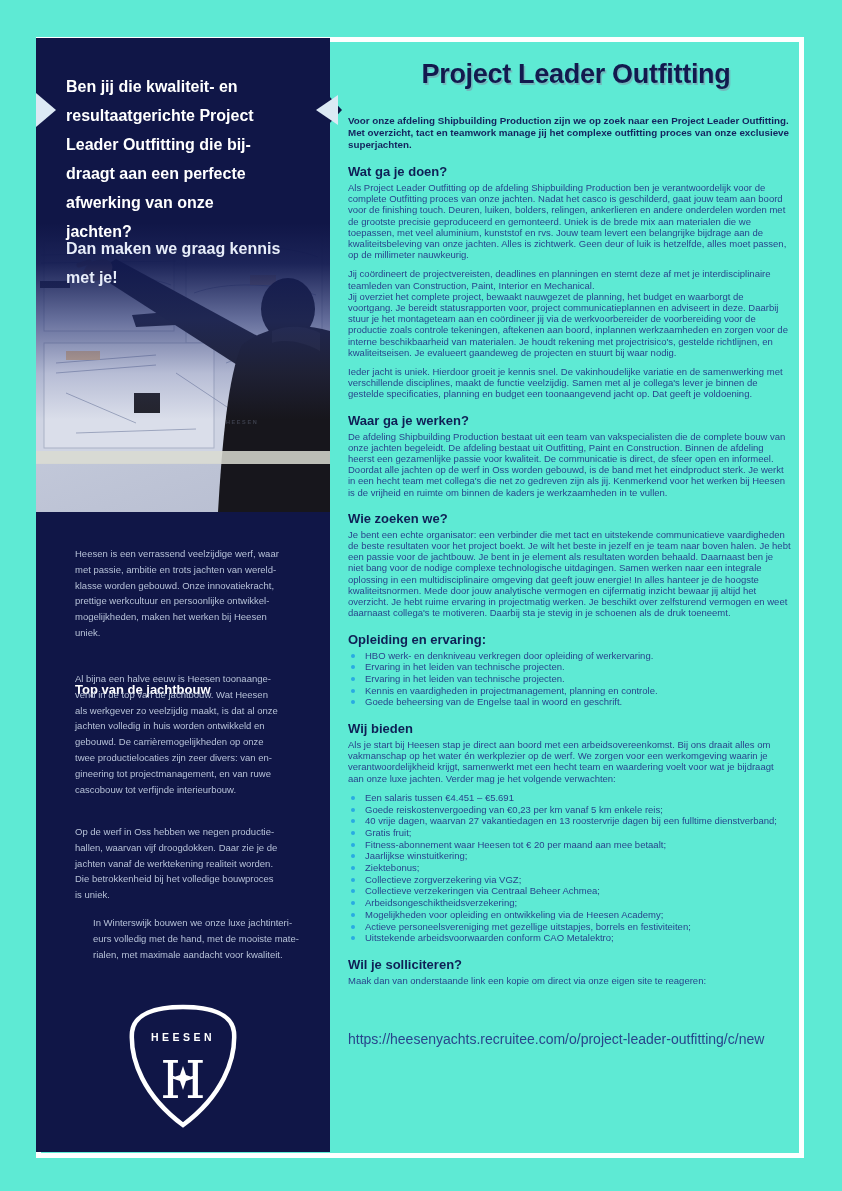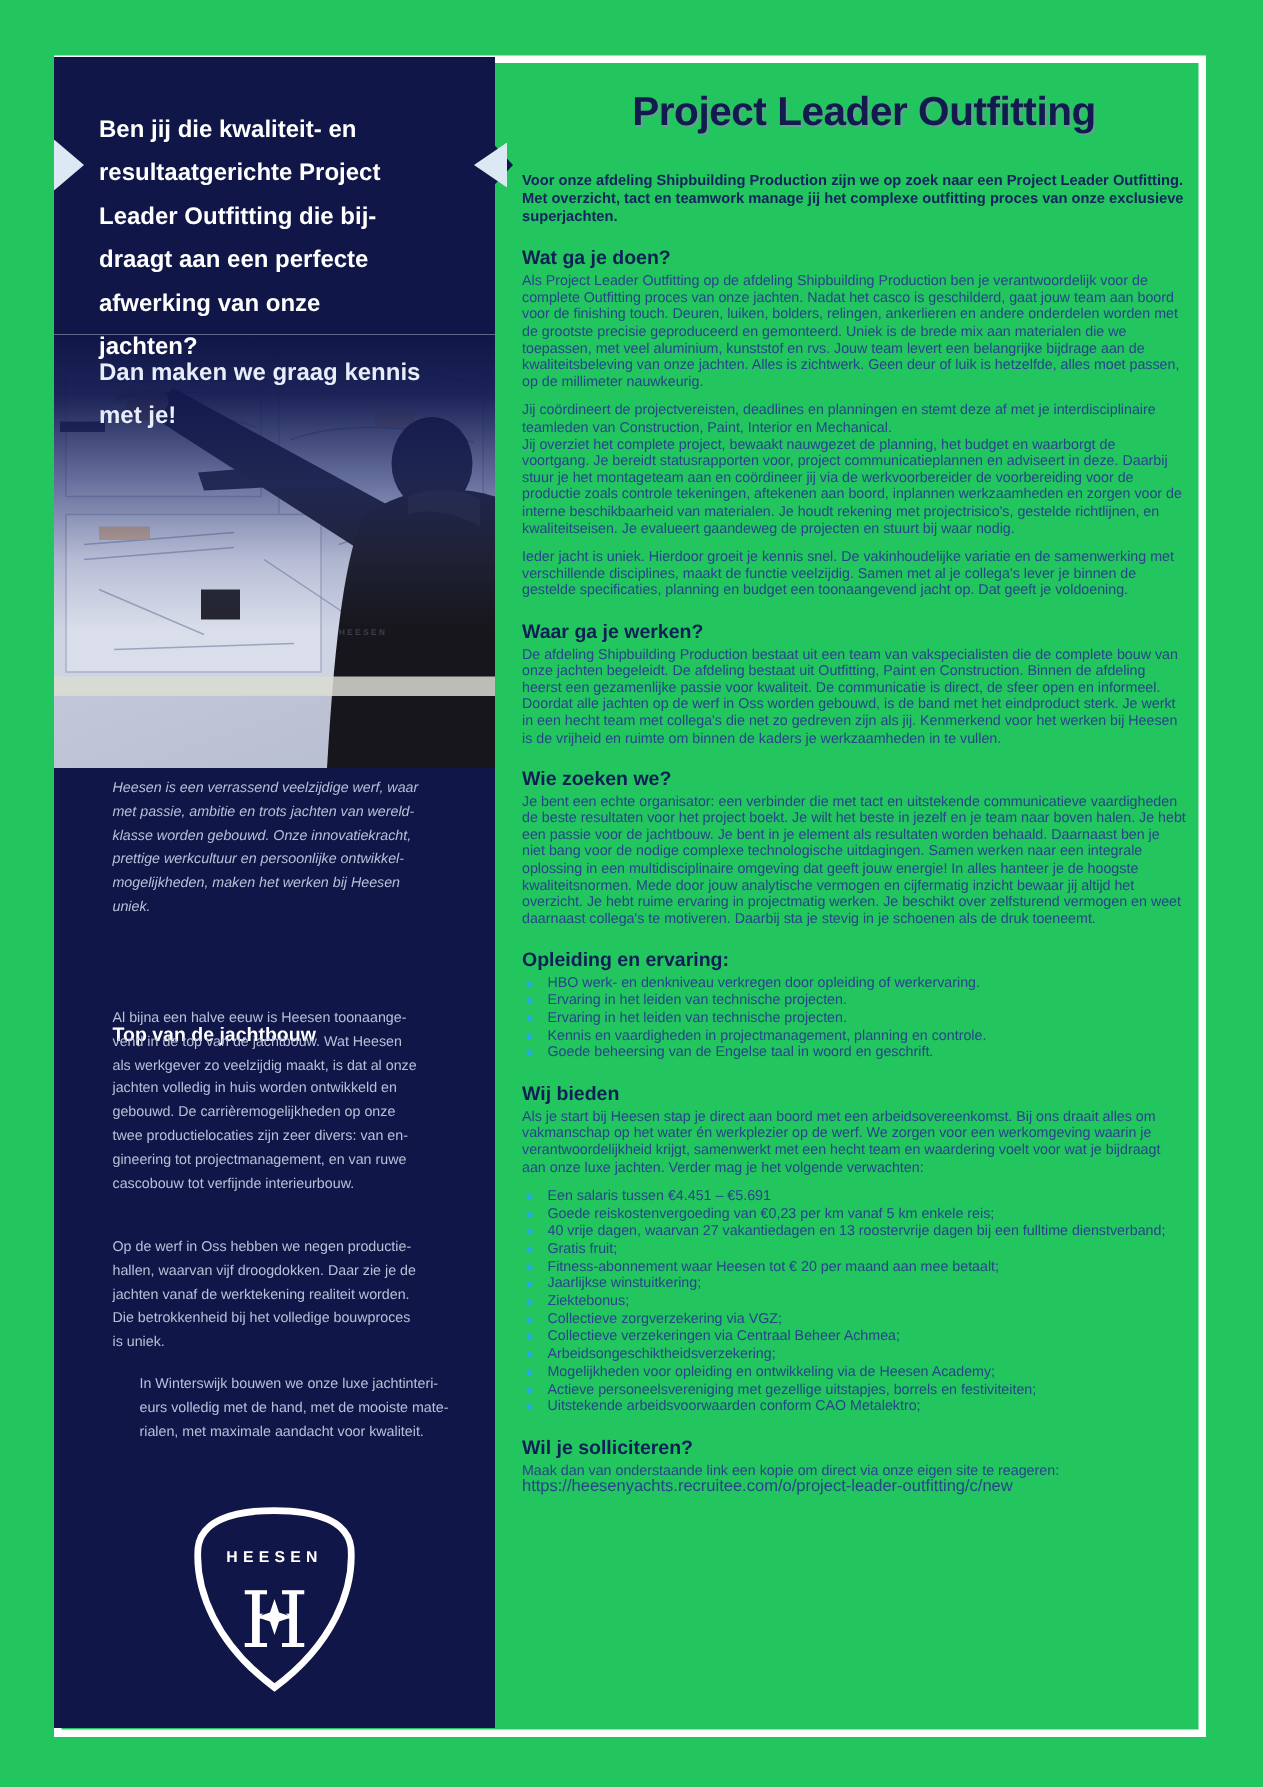--- a/index.html
+++ b/index.html
@@ -1,17 +1,17 @@
 <!DOCTYPE html>
 <html><head>
 <meta charset="utf-8">
 <style>
   html,body{margin:0;padding:0;background:#dce9f4;}
   *{box-sizing:border-box;}
-  .canvas{position:relative;width:842px;height:1191px;background:#22c55e;overflow:hidden;
+  .canvas{position:relative;width:842px;height:1191px;background:#5eead4;overflow:hidden;
           font-family:"Liberation Sans",sans-serif;}
   
   .frame{position:absolute;left:36px;top:37px;width:768px;height:1121px;border:5px solid #ffffff;z-index:1;}
   
   .navy{position:absolute;left:36px;top:38px;width:294px;height:1114px;background:#101647;z-index:2;}
   .notch-l{position:absolute;left:36px;top:93px;width:20px;height:34px;background:#dce9f4;
            clip-path:polygon(0 0,100% 50%,0 100%);z-index:4;}
   .notch-r-out{position:absolute;left:328px;top:95px;width:14px;height:30px;background:#101647;
            clip-path:polygon(0 0,100% 50%,0 100%);z-index:3;}
   .notch-r-in{position:absolute;left:316px;top:95px;width:22px;height:30px;background:#dce9f4;
@@ -25,39 +25,39 @@
          background:linear-gradient(160deg,#cdd3e2 0%,#c3c9da 55%,#b7bdd0 100%);z-index:3;}
   .photo .shade{position:absolute;inset:0;z-index:3;
      background:linear-gradient(180deg,#101647 0%,rgba(18,26,80,.95) 14%,rgba(36,48,112,.62) 34%,
                 rgba(58,70,138,.22) 52%,rgba(16,22,71,0) 68%);}
   .photo svg{position:absolute;inset:0;z-index:2;}
   .tape{position:absolute;left:0;top:228px;width:294px;height:13px;background:#d9dad1;opacity:.85;z-index:2;}
   .bp-label{position:absolute;left:190px;top:196px;font-size:5.5px;letter-spacing:1.6px;color:#3c3f4c;
             font-weight:bold;z-index:2;}
   .left-body{position:absolute;left:39px;width:252px;color:#b6c1d7;font-size:9.5px;line-height:15.8px;
              white-space:pre-line;z-index:5;}
-  .lb-intro{top:480px;font-style:italic;}
+  .lb-intro{top:508px;}
   .lb-h{position:absolute;left:39px;top:611px;color:#ffffff;font-weight:bold;font-size:13px;z-index:5;margin-top:33px;}
   .lb-p1{top:633px;}
   .lb-p2{top:786px;}
   .lb-p3{top:877px;margin-left:18px;}
   .logo{position:absolute;left:90px;top:965px;width:114px;height:128px;z-index:5;}
   
   .rc{position:absolute;left:348px;top:58px;width:456px;z-index:2;}
   .rc-title{font-size:27px;font-weight:bold;color:#121a4e;text-align:center;letter-spacing:-.3px;
             text-shadow:1.5px 1.5px 0 rgba(130,145,170,.55);line-height:32px;}
   .rc-sub{font-size:16px;font-weight:bold;color:#14245e;text-align:center;margin-top:7px;}
   .rc-intro{font-size:9.8px;font-weight:bold;line-height:12px;color:#14245e;margin-top:25px;
             white-space:pre-line;}
   .sh{font-size:13px;font-weight:bold;color:#0e1f55;margin:13px 0 3px 0;}
   .bp{font-size:9.5px;line-height:11.2px;color:#28458c;margin:0 13px 8px 0;white-space:pre-line;}
   ul.bl{margin:2px 0 0 0;padding:0;list-style:none;}
   ul.bl li{display:flex;font-size:9.5px;line-height:11.7px;color:#28458c;}
   .dot{flex:none;width:4px;height:4px;border-radius:50%;background:#29abe2;margin:4px 10px 0 3px;}
-  .url{font-size:11px;line-height:11.2px;color:#28458c;word-break:break-all;}
+  .url{font-size:14px;line-height:11.2px;color:#28458c;word-break:break-all;margin-top:48px;}
 </style>
 </head>
 <body>
 
 <div class="canvas">
 
   <div class="frame"></div>
 
   <div class="navy">
     <div class="headline">Ben jij die kwaliteit- en

